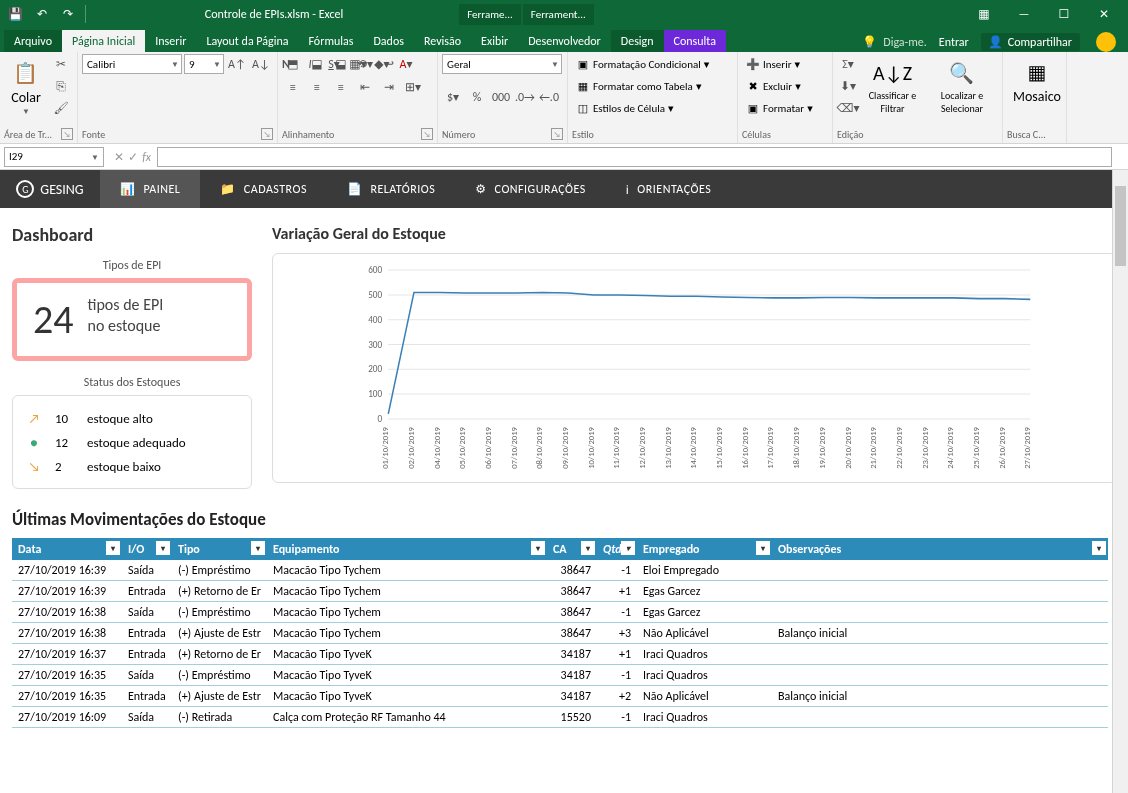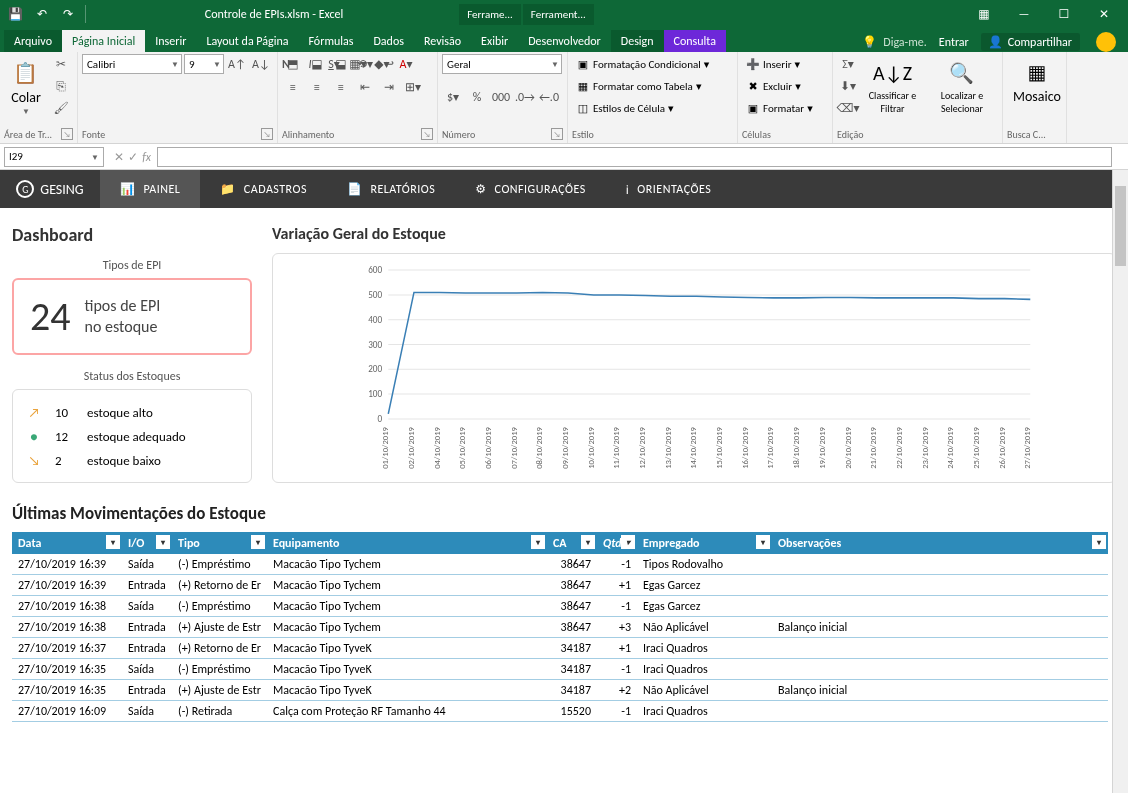--- a/index.html
+++ b/index.html
@@ -59,21 +59,21 @@
 .app-logo { width: 100px; display: flex; align-items: center; justify-content: center; font-size: 14px; font-weight: 500; gap: 6px; }
 .app-nav { display: flex; }
 .app-nav .navbtn { padding: 0 20px; height: 38px; display: flex; align-items: center; gap: 8px; cursor: pointer; font-size: 12px; letter-spacing: 0.5px; }
 .app-nav .navbtn.active { background: #555; }
 
 
 .dash { display: flex; padding: 16px 12px 8px 12px; gap: 20px; }
 .dash-left { width: 240px; }
 .dash-left h2 { font-size: 18px; font-weight: 600; margin-bottom: 12px; color: #333; }
 .kpi-label { font-size: 12px; color: #555; text-align: center; margin-bottom: 6px; }
-.kpi-box { border: 2px solid #fca5a5; border-radius: 6px; padding: 12px 16px; display: flex; align-items: center; gap: 14px; margin-bottom: 14px; background:#fff; }
+.kpi-box { border: 5px solid #fca5a5; border-radius: 6px; padding: 12px 16px; display: flex; gap: 14px; margin-bottom: 14px; background:#fff; }
 .kpi-big { font-size: 40px; font-weight: 300; color: #333; }
 .kpi-text { font-size: 16px; color: #444; line-height: 1.3; }
 .status-list { border: 1px solid #ddd; border-radius: 6px; padding: 10px 12px; }
 .status-row { display: flex; align-items: center; gap: 12px; padding: 3px 0; font-size: 13px; }
 .status-row .sicon { width: 18px; height: 18px; display: flex; align-items: center; justify-content: center; }
 .status-row .snum { width: 20px; text-align:left; }
 
 .dash-right { flex: 1; }
 .dash-right h3 { font-size: 16px; font-weight: 600; margin-bottom: 10px; color: #333; }
 .chart-box { border: 1px solid #ddd; border-radius: 6px; padding: 10px 10px 4px 10px; height: 230px; position: relative; }
@@ -412,21 +412,21 @@
         </tr>
       </thead>
     <tbody id="tbody">
         <tr>
           <td>27/10/2019 16:39</td>
           <td>Saída</td>
           <td>(-) Empréstimo</td>
           <td>Macacão Tipo Tychem</td>
           <td class="r">38647</td>
           <td class="r">-1</td>
-          <td>Tipos Rodovalho</td>
+          <td>Eloi Empregado</td>
           <td></td>
         </tr>
         <tr>
           <td>27/10/2019 16:39</td>
           <td>Entrada</td>
           <td>(+) Retorno de Er</td>
           <td>Macacão Tipo Tychem</td>
           <td class="r">38647</td>
           <td class="r">+1</td>
           <td>Egas Garcez</td>

